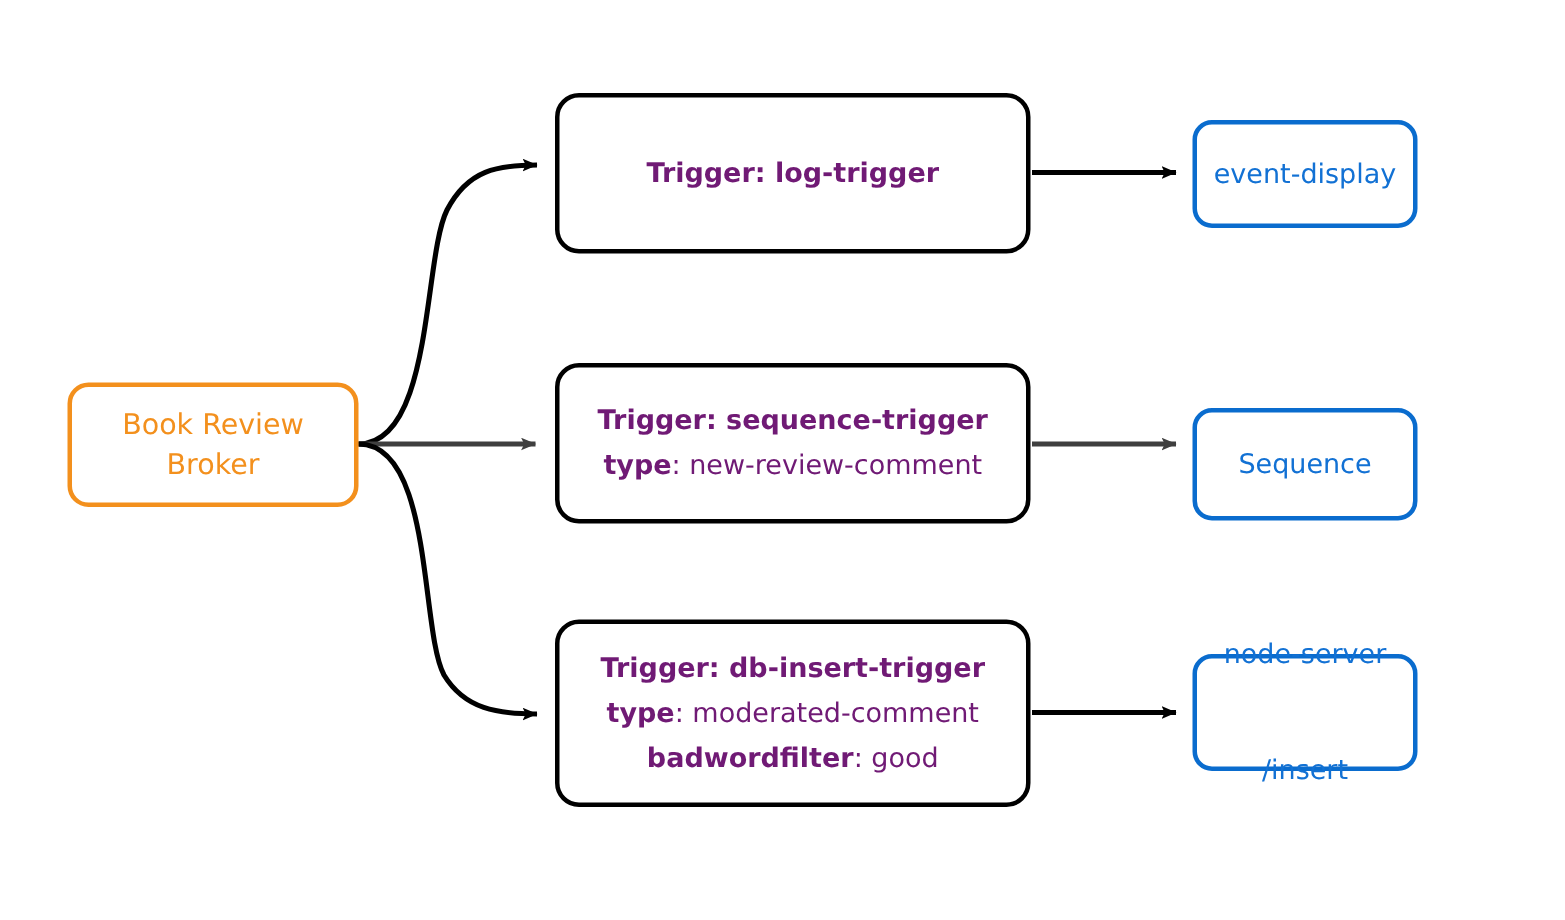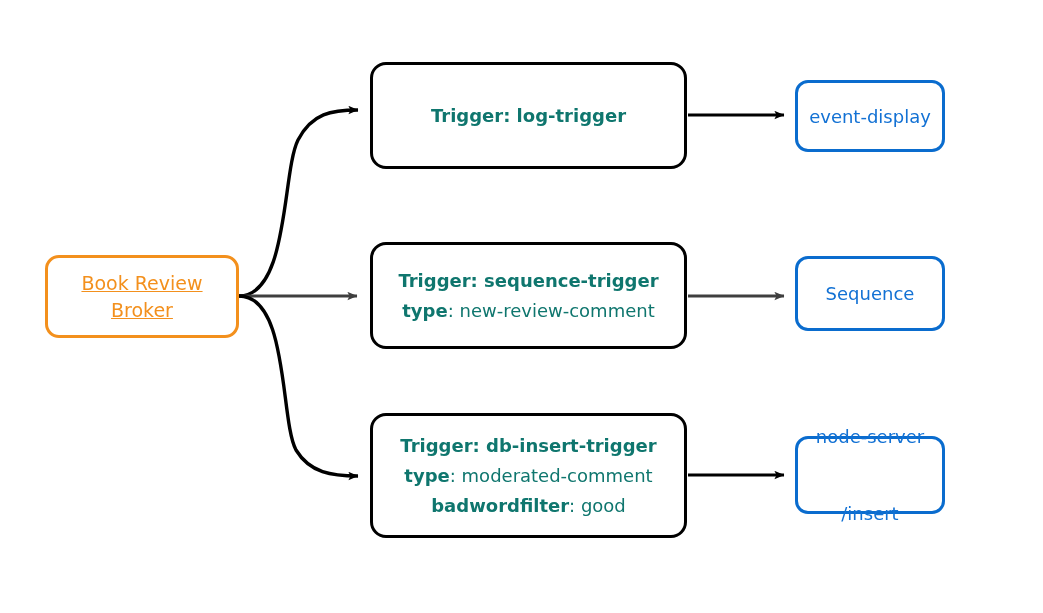--- a/index.html
+++ b/index.html
@@ -35,49 +35,48 @@
   .node-broker {
     left: 45px;
     top: 255px;
     width: 194px;
     height: 83px;
     border: 3px solid #f3901d;
     border-radius: 14px;
     color: #f3901d;
     font-size: 19px;
     line-height: 27px;
-    text-decoration: underline;
   }
   
   .node-trigger {
     left: 370px;
     width: 317px;
     border: 3.2px solid #000000;
     border-radius: 16px;
-    color: #0f766e;
+    color: #701a75;
     font-size: 18px;
     line-height: 30px;
   }
   #trigger-log   { top: 62px;  height: 107px; }
   #trigger-seq   { top: 242px; height: 107px; text-align: right; }
   #trigger-db    { top: 413px; height: 125px; }
   .node-trigger .ln { white-space: nowrap; }
   .node-trigger .ln b { font-weight: bold; }
   
   .node-service {
     left: 795px;
     width: 150px;
     border: 3.4px solid #0a6cce;
     border-radius: 13px;
     color: #1271d4;
     font-size: 18px;
     line-height: 29px;
   }
   #svc-event-display { top: 80px;  height: 72px; text-align: right; }
-  #svc-sequence      { top: 256px; height: 75px; }
+  #svc-sequence      { top: 272px; height: 75px; }
   #svc-node-server   { top: 436px; height: 78px; gap: 48px; }
 </style>
 </head>
 <body>
 
 <svg id="canvas" viewBox="0 0 1043 613">
   <defs>
     <marker id="arrowBlack" markerWidth="11" markerHeight="11" refX="9.6" refY="4.2" orient="auto" markerUnits="userSpaceOnUse">
       <path d="M0,0 L10,4.2 L0,8.4 L2.1,4.2 Z" fill="#000000"></path>
     </marker>

